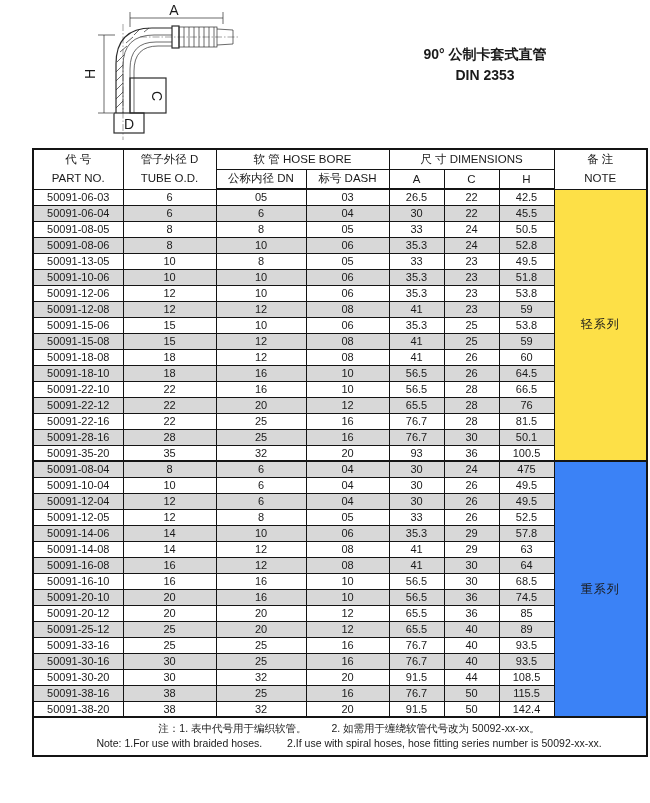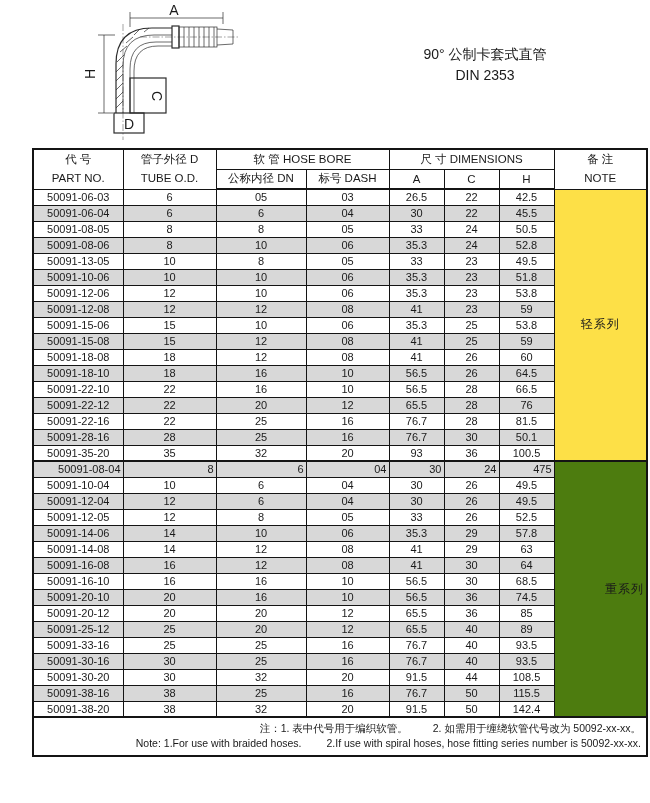--- a/index.html
+++ b/index.html
@@ -36,21 +36,21 @@
     top: 20px;
     width: 310px;
     text-align: center;
   }
   .part-series {
     font-size: 19px;
     font-weight: bold;
     letter-spacing: 0.5px;
   }
   .subtitle { margin-top: 24px; font-size: 14px; line-height: 1.5; }
-  .subtitle div { white-space: nowrap; }
+  .subtitle div { white-space: nowrap; font-weight: bold; }
   
   .table-wrap {
     position: absolute;
     left: 32px;
     top: 148px;
     width: 624px;
   }
   table.catalog {
     border-collapse: collapse;
     table-layout: fixed;
@@ -65,26 +65,26 @@
     padding: 0 2px;
     color: var(--text);
     font-weight: normal;
     overflow: hidden;
     white-space: nowrap;
   }
   table.catalog thead th { height: 20px; font-size: 11.5px; }
   table.catalog thead tr:last-child th { border-bottom: 2px solid var(--border); }
   table.catalog tbody td { height: 16px; }
   table.catalog tbody tr.stripe td { background: var(--stripe); }
-  table.catalog tbody tr.stripe td.note-cell { background: #4d7c0f; }
-  table.catalog tbody tr.group-start td { border-top: 2px solid var(--border); text-align: right; }
+  table.catalog tbody tr.stripe td.note-cell { background: #3b82f6; }
+  table.catalog tbody tr.group-start td { border-top: 2px solid var(--border); }
   table.catalog td.note-cell { background: #fde047; font-size: 12px; letter-spacing: 1px; }
   table.catalog tfoot td {
     border-top: 2px solid var(--border);
-    text-align: right;
+    text-align: center;
     font-size: 10.5px;
     padding: 3px 5px 4px 23px;
     line-height: 1.45;
     white-space: normal;
   }
   .fn-line span { display: inline-block; }
   .fn-gap { margin-right: 22px; }
   .hdr-2line span { display: block; line-height: 1.65; }
 </style>
 </head>

